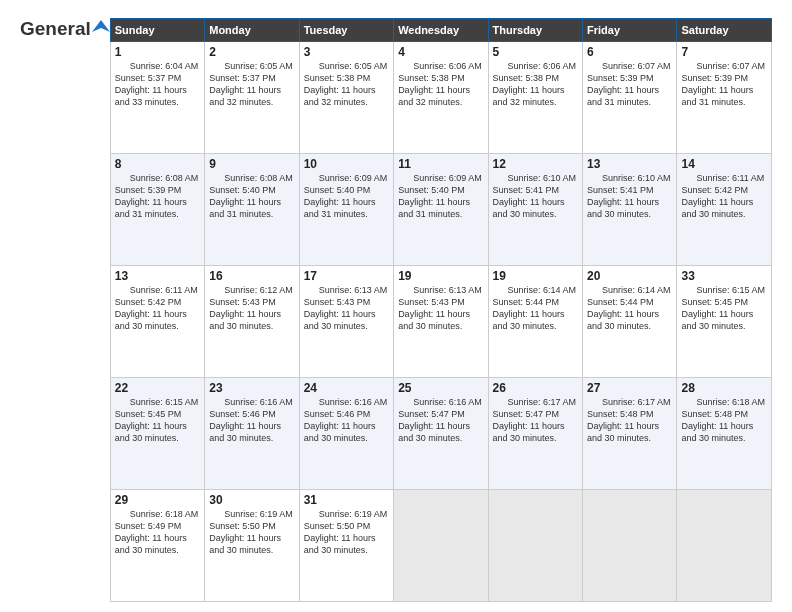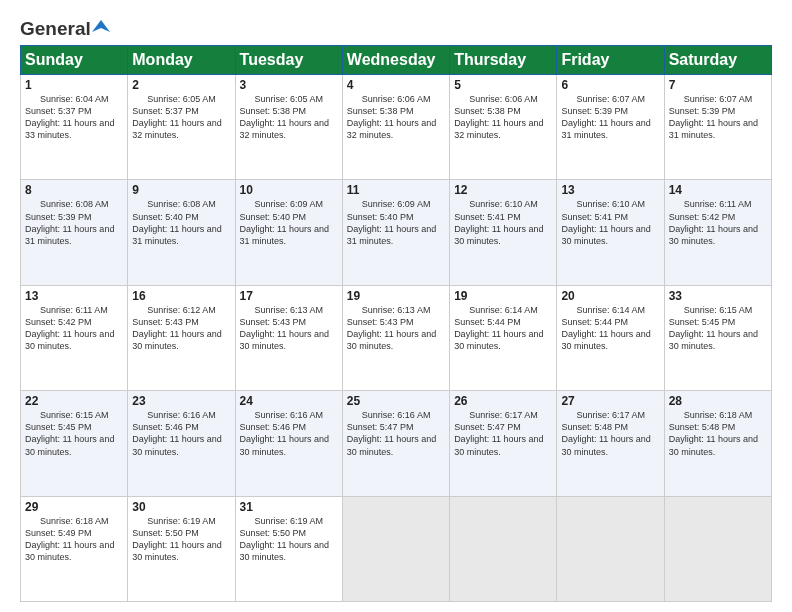--- a/index.html
+++ b/index.html
@@ -8,21 +8,21 @@
       background: #fff;
       width: 792px;
       height: 612px;
       overflow: hidden;
     }
     .page {
       width: 792px;
       height: 612px;
       padding: 18px 20px 10px 20px;
       display: flex;
-      flex-direction: column;
+      flex-direction: row;
     }
     .header {
       display: flex;
       align-items: flex-start;
       justify-content: space-between;
       margin-bottom: 8px;
     }
     .logo {
       display: flex;
       flex-direction: column;
@@ -45,23 +45,23 @@
       font-size: 15px;
       color: #444;
     }
     .calendar {
       flex: 1;
       border-collapse: collapse;
       width: 100%;
       font-size: 10px;
     }
     .calendar th {
-      background: #15803d;
+      background: #404040;
       color: #fff;
-      font-size: 16px;
+      font-size: 11px;
       font-weight: bold;
       padding: 5px 4px;
       text-align: left;
       border: 1px solid #1a5fa0;
     }
     .calendar td {
       border: 1px solid #ccc;
       vertical-align: top;
       padding: 3px 4px;
       width: calc(100%/7);

